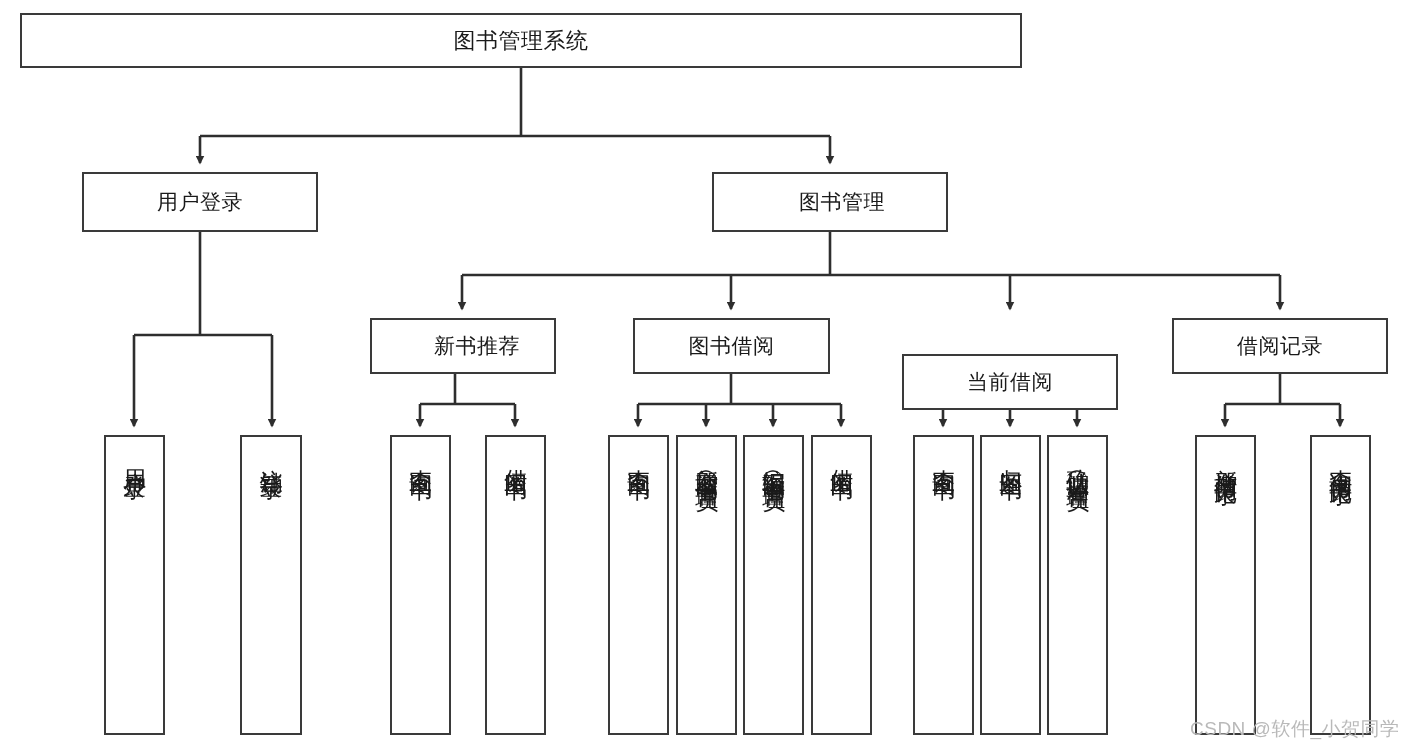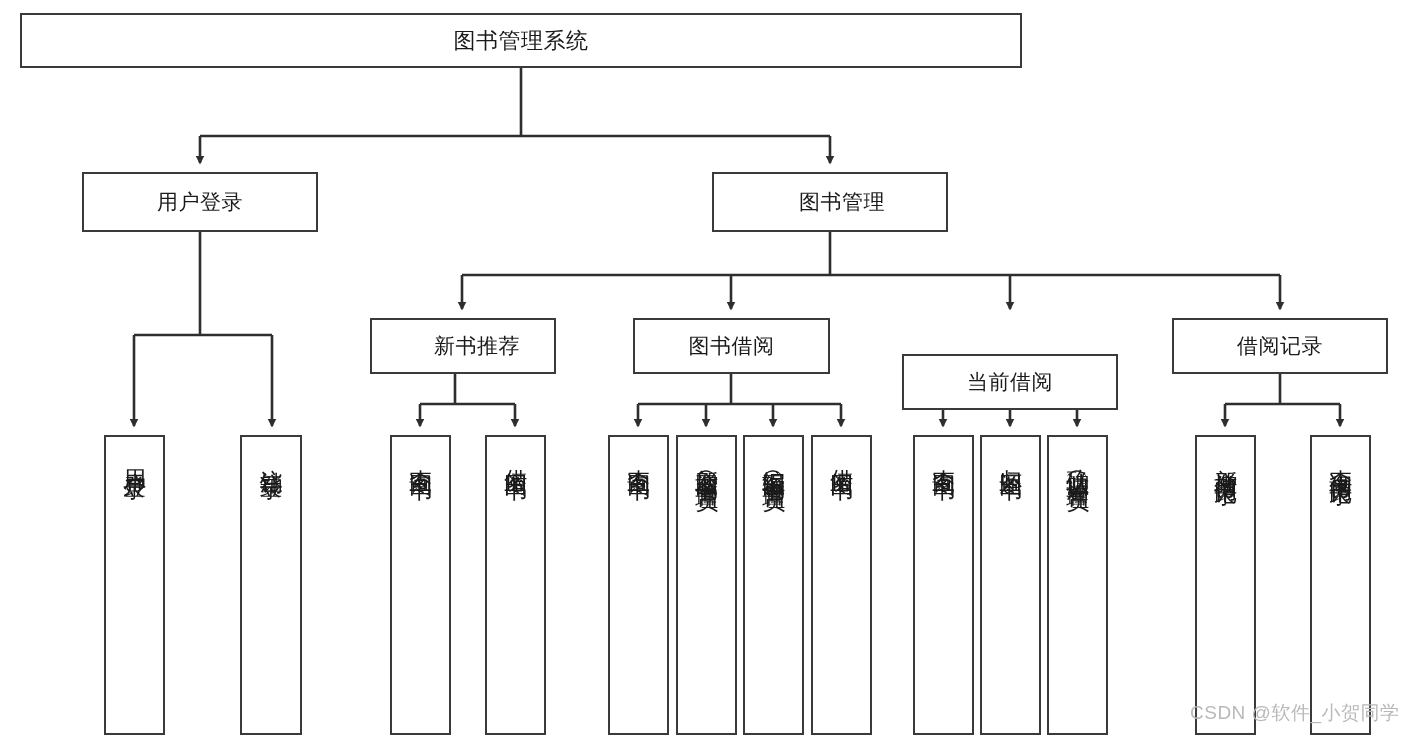--- a/index.html
+++ b/index.html
@@ -180,15 +180,15 @@
   <div class="node vertical" style="left:1047px; top:435px; width:61px; height:300px;">
     <span class="label">确认归还（管理员）</span>
   </div>
   <div class="node vertical" style="left:1195px; top:435px; width:61px; height:300px;">
     <span class="label">新增借阅记录</span>
   </div>
   <div class="node vertical" style="left:1310px; top:435px; width:61px; height:300px;">
     <span class="label">查询借阅记录</span>
   </div>
 
-  <div class="watermark" style="left:1190px; top:700px;">CSDN @软件_小贺同学</div>
+  <div class="watermark" style="left:1190px; top:716px;">CSDN @软件_小贺同学</div>
 
 </div>
 
 </body></html>

